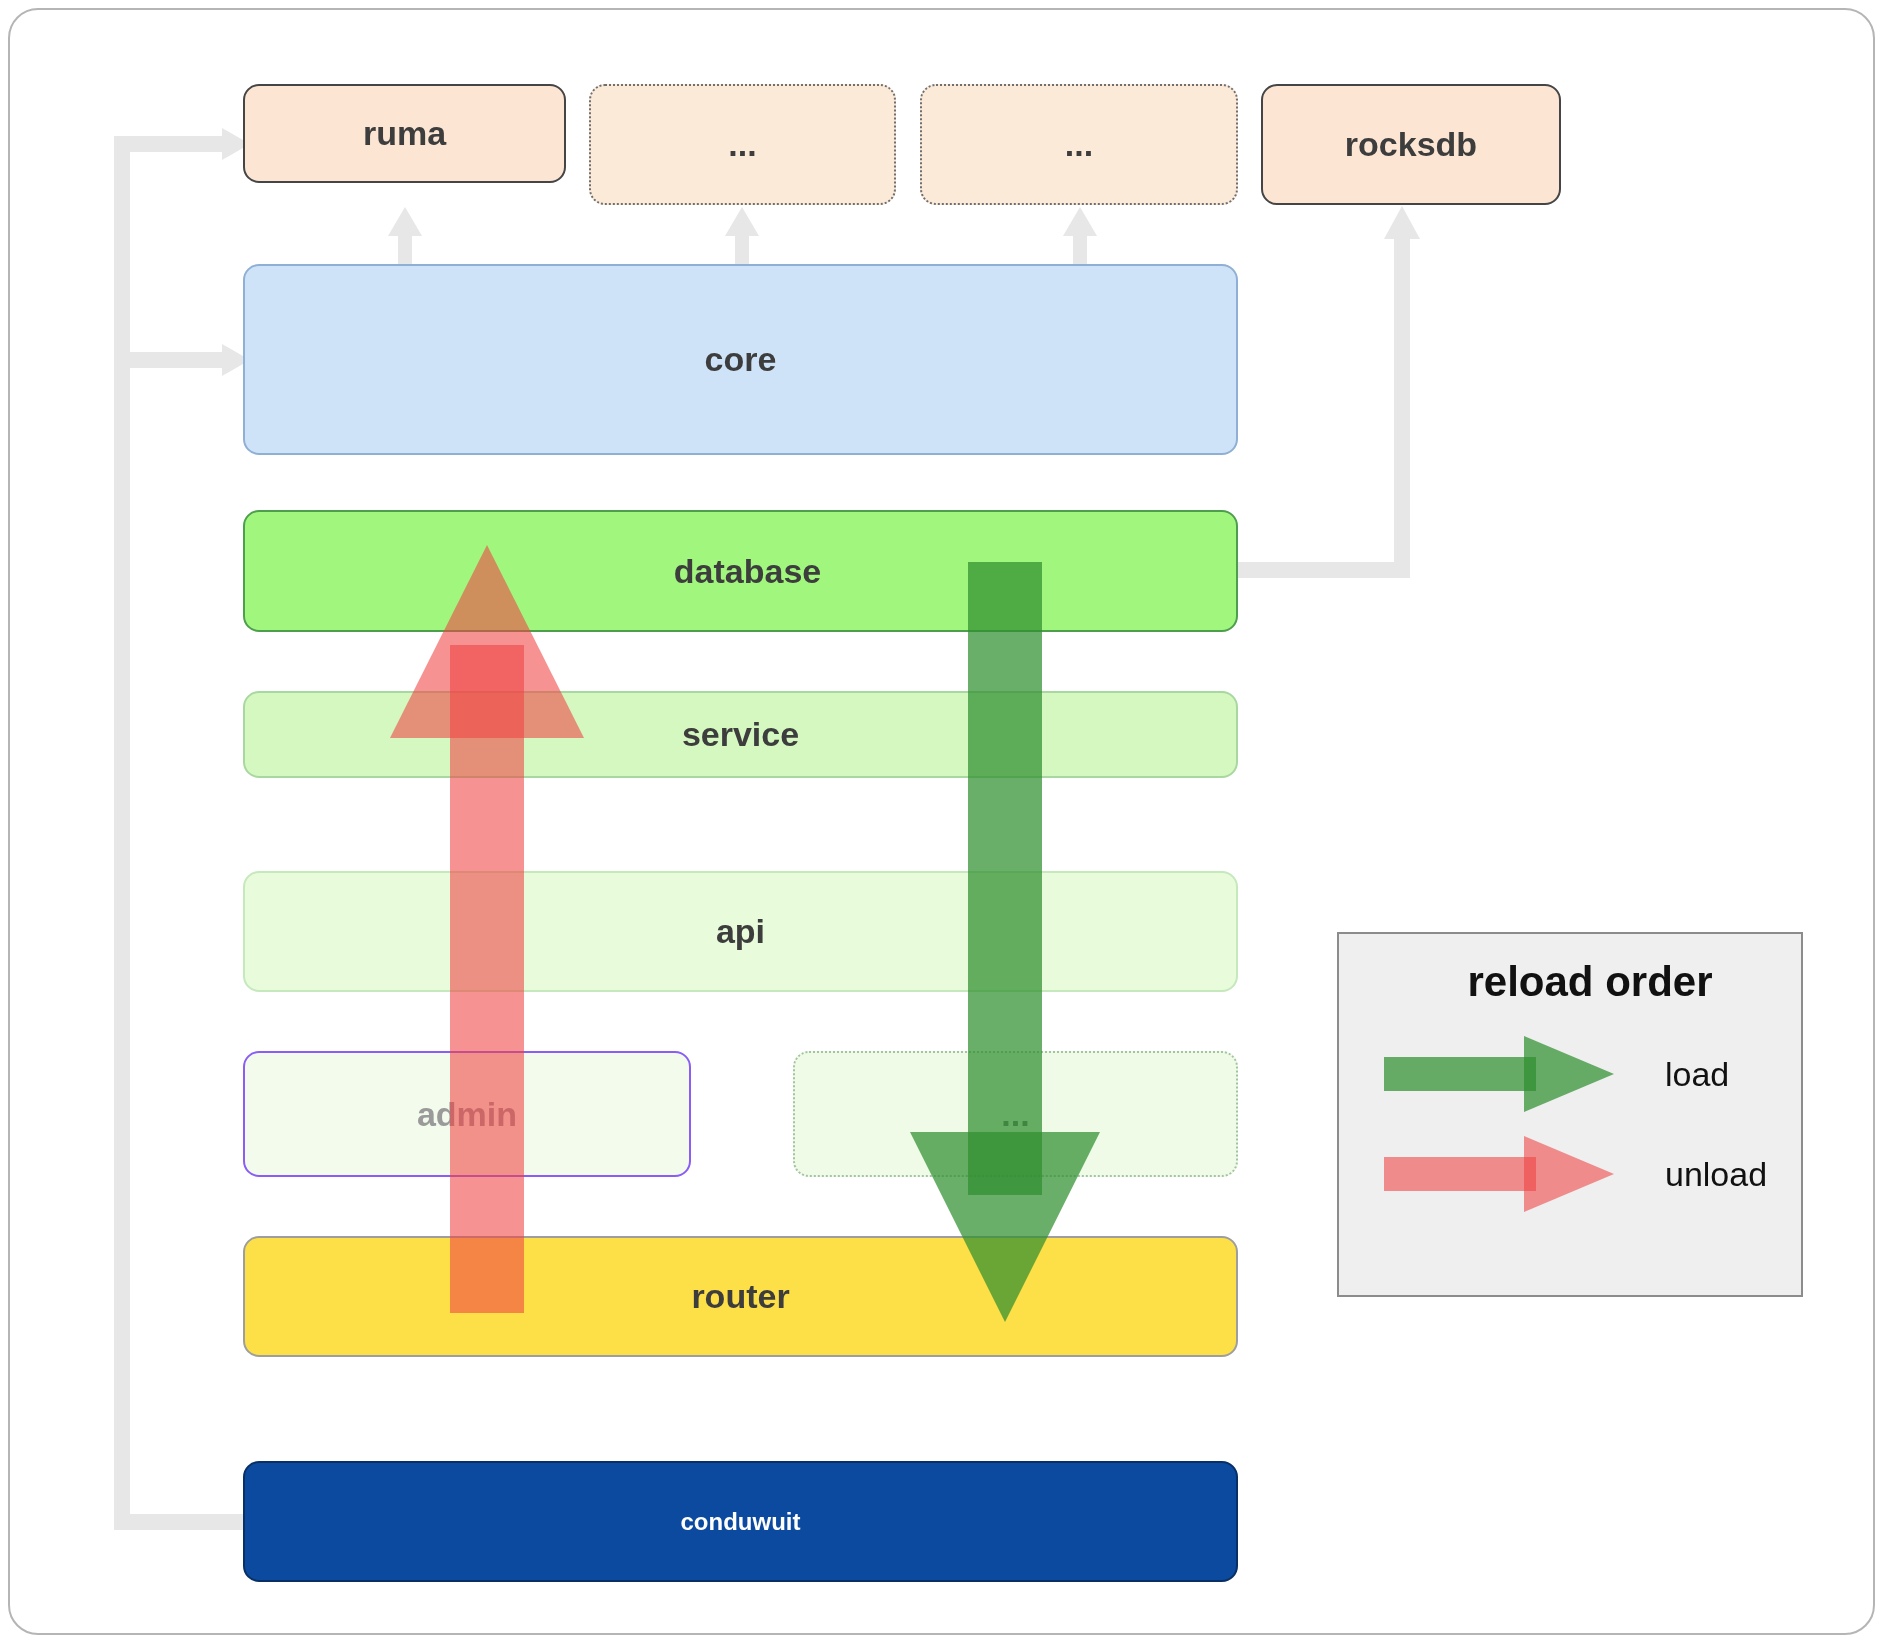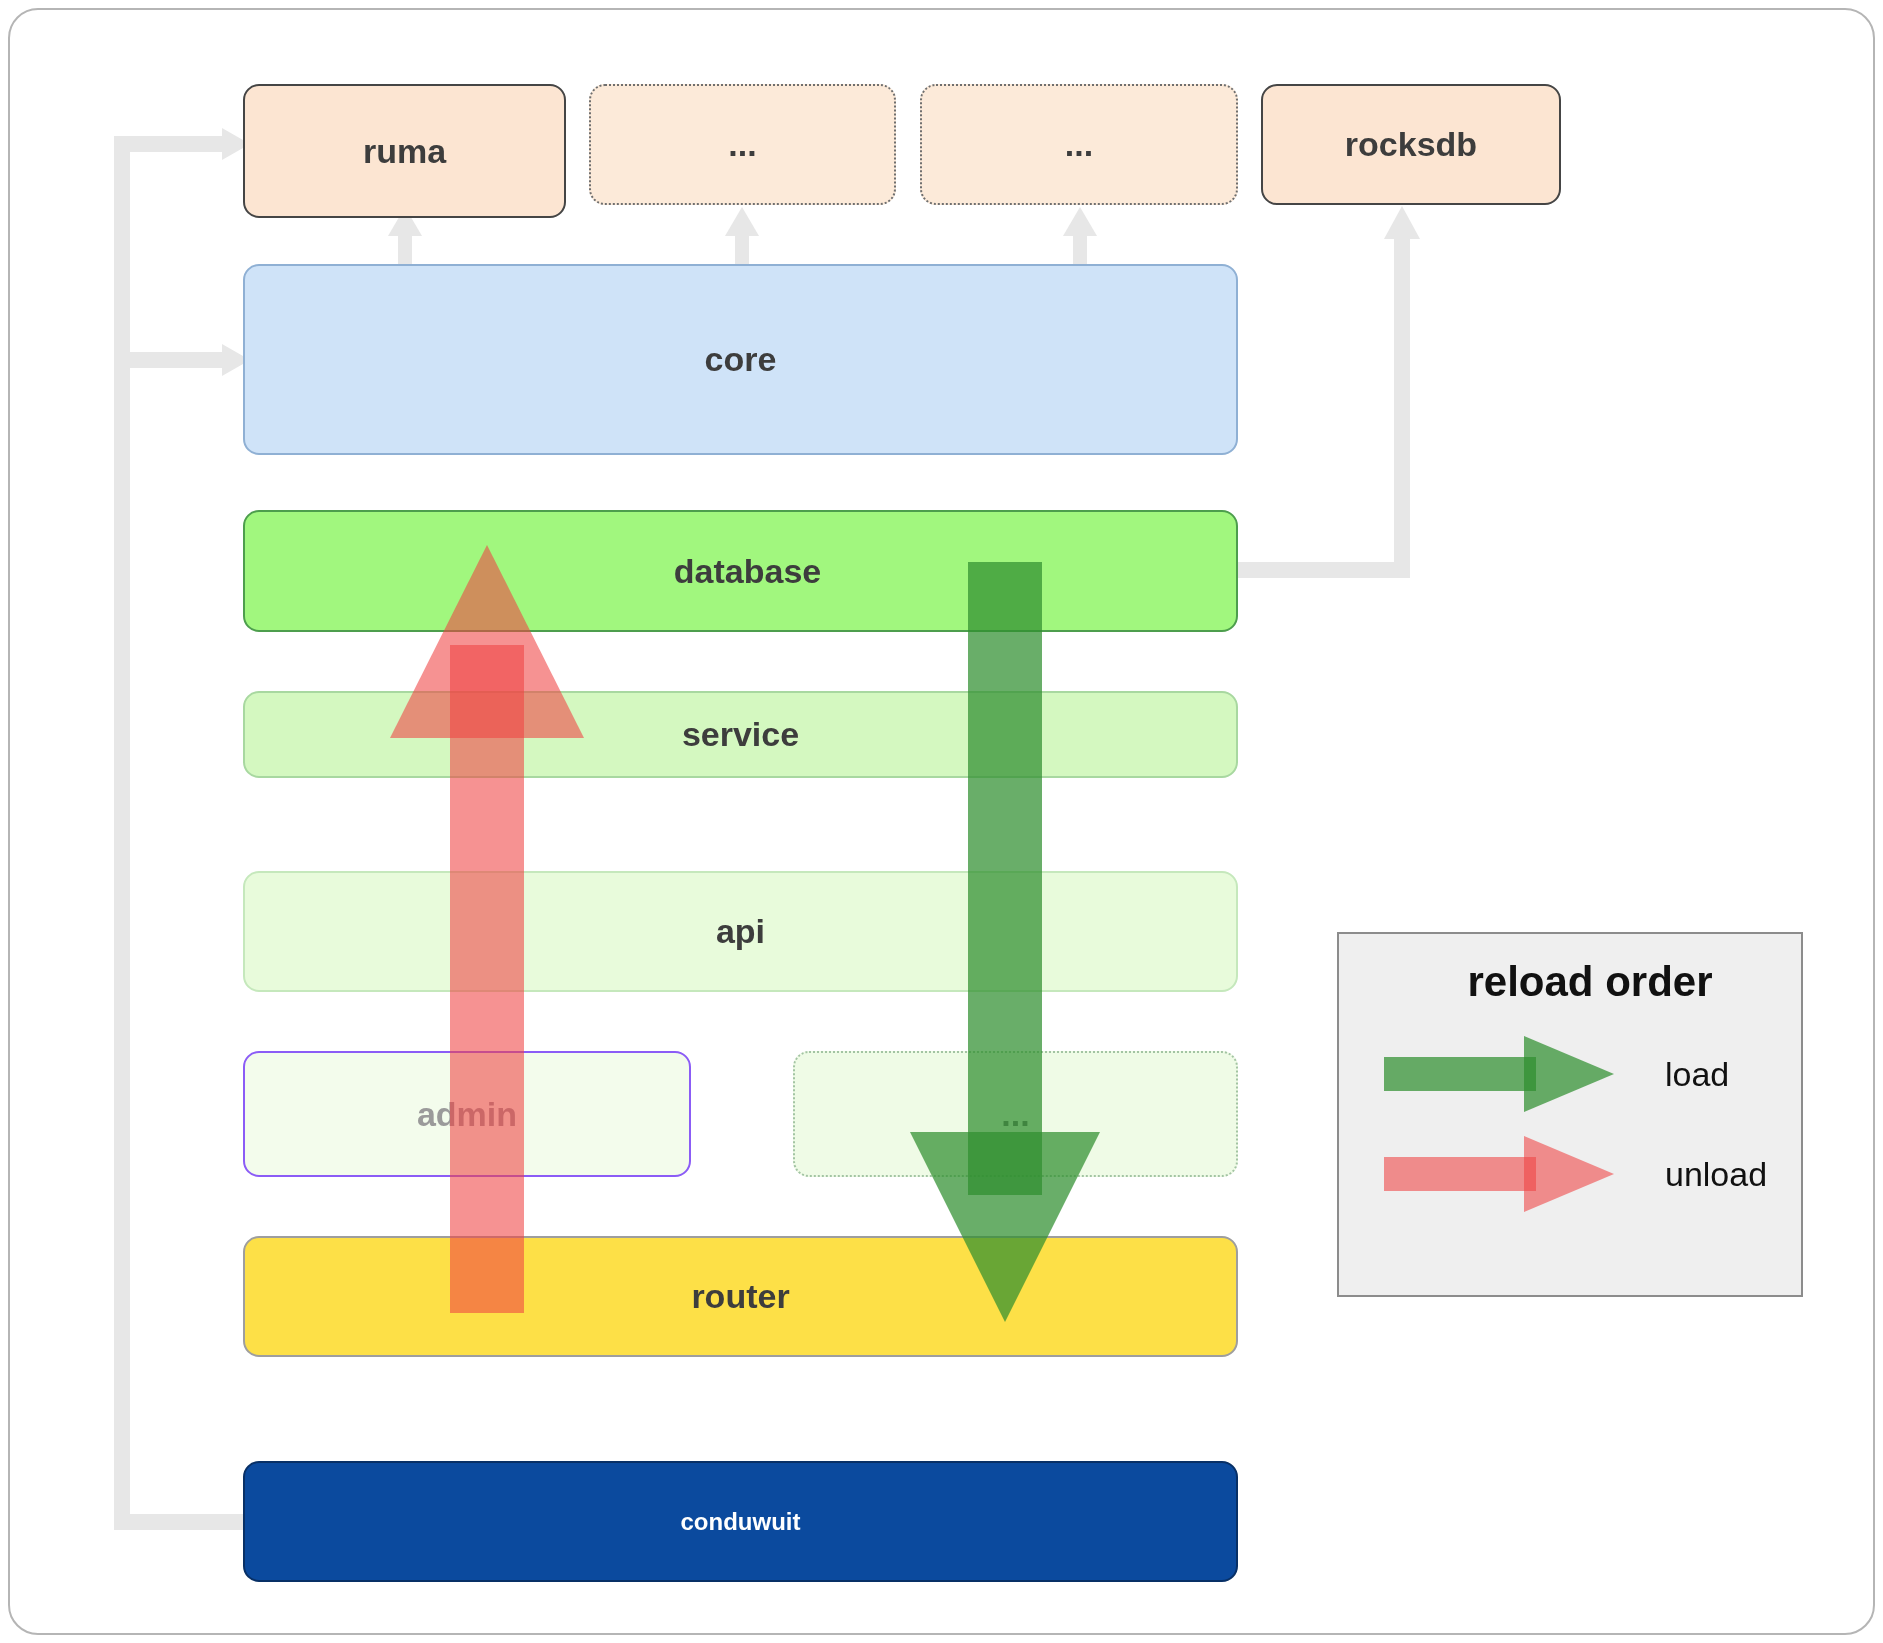--- a/index.html
+++ b/index.html
@@ -98,21 +98,21 @@
       <path d="M742 264 V234"></path>
       <path d="M1080 264 V234"></path>
     </g>
     <g fill="#e7e7e7">
       <polygon points="388,236 422,236 405,207"></polygon>
       <polygon points="725,236 759,236 742,207"></polygon>
       <polygon points="1063,236 1097,236 1080,207"></polygon>
     </g>
   </svg>
 
-  <div class="box box-ruma" style="left:243px; top:84px; width:323px; height:134px;">
+  <div class="box box-ruma" style="left:243px; top:84px; width:323px; height:99px;">
     <span>ruma</span>
   </div>
   <div class="box box-dots-top" style="left:589px; top:84px; width:307px; height:121px;">
     <span>...</span>
   </div>
   <div class="box box-dots-top" style="left:920px; top:84px; width:318px; height:121px;">
     <span>...</span>
   </div>
   <div class="box box-rocksdb" style="left:1261px; top:84px; width:300px; height:121px;">
     <span>rocksdb</span>

